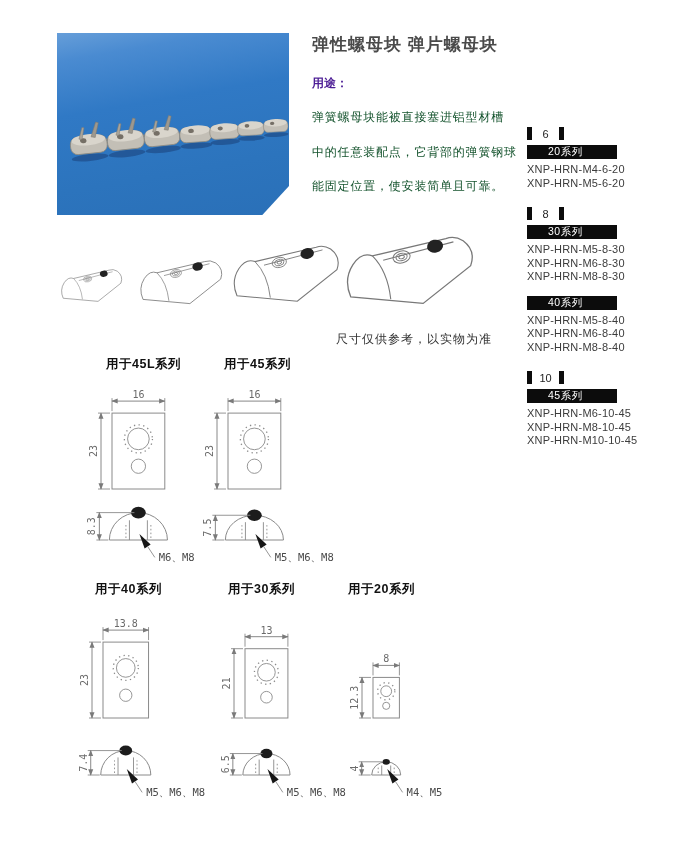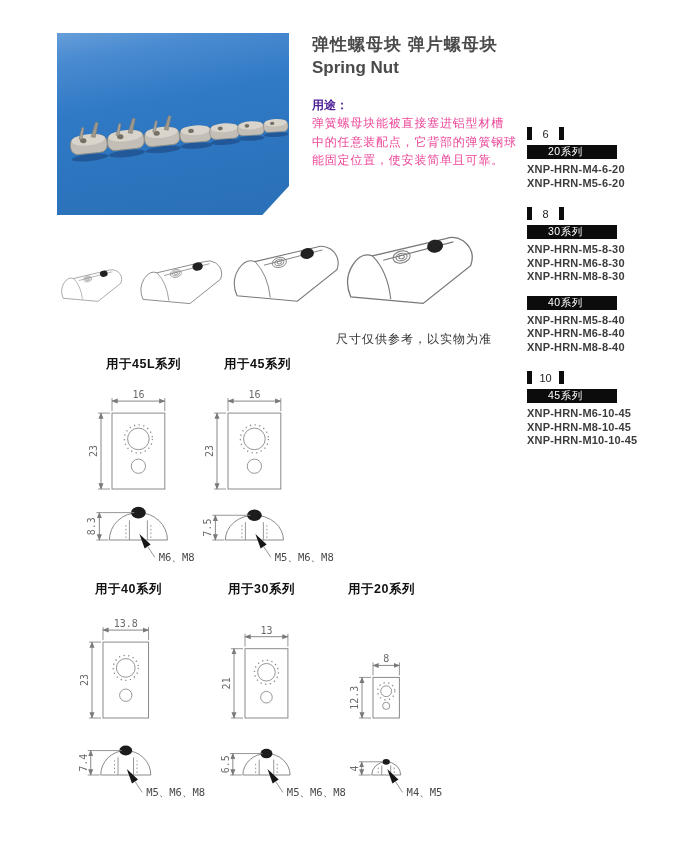--- a/index.html
+++ b/index.html
@@ -13,34 +13,34 @@
          clip-path:polygon(0 0,100% 0,100% 84%,88.5% 100%,0 100%);}
   .photo svg{width:100%;height:100%;display:block;}
 
   
   .title-block{left:312px;top:33px;width:240px;}
   .title-zh{font-size:17px;font-weight:bold;color:#4a4a4a;letter-spacing:1px;}
   .title-en{font-size:17px;font-weight:bold;color:#4a4a4a;margin-top:2px;}
   .mat-zh{margin-top:15px;font-size:12px;font-weight:600;color:#333;letter-spacing:.5px;}
   .mat-en{margin-top:3px;font-size:12px;color:#3f3f3f;}
   .usage-title{margin-top:19px;font-size:12px;font-weight:600;color:#4c1d95;}
-  .usage-line{font-size:12px;line-height:18.5px;letter-spacing:.8px;color:#ec4899;}
+  .usage-line{font-size:12px;line-height:18.5px;letter-spacing:.8px;color:#14532d;margin-top:16px;}
 
   
   .codes-col{left:527px;top:90px;width:150px;}
   .codes-heading{font-size:12.5px;font-weight:600;color:#222;letter-spacing:1px;}
   .size-head{display:flex;align-items:center;margin:4px 0 4px 0;}
   .size-head.first{margin-top:37px;}
   .size-head.later{margin-top:17px;}
   .sbar{width:5px;height:13px;background:#0c0c0c;}
   .snum{width:27px;text-align:center;font-size:11px;color:#1d1d1d;}
   .series-bar{width:69px;background:#0c0c0c;color:#fff;font-size:10.5px;line-height:13px;
               padding:0 0 1px 21px;margin:5px 0 4px 0;letter-spacing:.5px;}
   .series-bar.gap{margin-top:12px;}
-  .code{font-size:11px;color:#3c3c3c;line-height:13.5px;letter-spacing:.2px;white-space:nowrap;font-weight:bold;}
+  .code{font-size:11px;color:#3c3c3c;line-height:13.5px;letter-spacing:.2px;white-space:nowrap;}
 
   
   .iso{left:52px;top:226px;}
   .note{left:336px;top:331px;font-size:12px;color:#333;letter-spacing:1px;text-align:center;}
 
   
   .gtitle{font-size:12.5px;font-weight:bold;color:#111;letter-spacing:.5px;}
   svg{overflow:visible;}
 </style>
 </head>
@@ -85,21 +85,20 @@
       <use href="#pnutf" transform="translate(86,92) rotate(-6) scale(0.98)"></use>
       <use href="#pnut" transform="translate(122,90) rotate(-4) scale(0.88)"></use>
       <use href="#pnut" transform="translate(152,88) rotate(-4) scale(0.82)"></use>
       <use href="#pnut" transform="translate(180,86) rotate(-3) scale(0.74)"></use>
       <use href="#pnut" transform="translate(206,84) rotate(-3) scale(0.68)"></use>
     </svg>
   </div>
 
   <div class="abs title-block">
     <div class="title-zh">弹性螺母块 弹片螺母块</div>
-    <div class="title-en">Spring Nut</div>
     <div class="usage-title">用途：</div>
     <div class="usage-line">弹簧螺母块能被直接塞进铝型材槽</div>
     <div class="usage-line">中的任意装配点，它背部的弹簧钢球</div>
     <div class="usage-line">能固定位置，使安装简单且可靠。</div>
   </div>
 
   <div class="abs codes-col">
 
     <div class="size-head first">
       <span class="sbar"></span>

